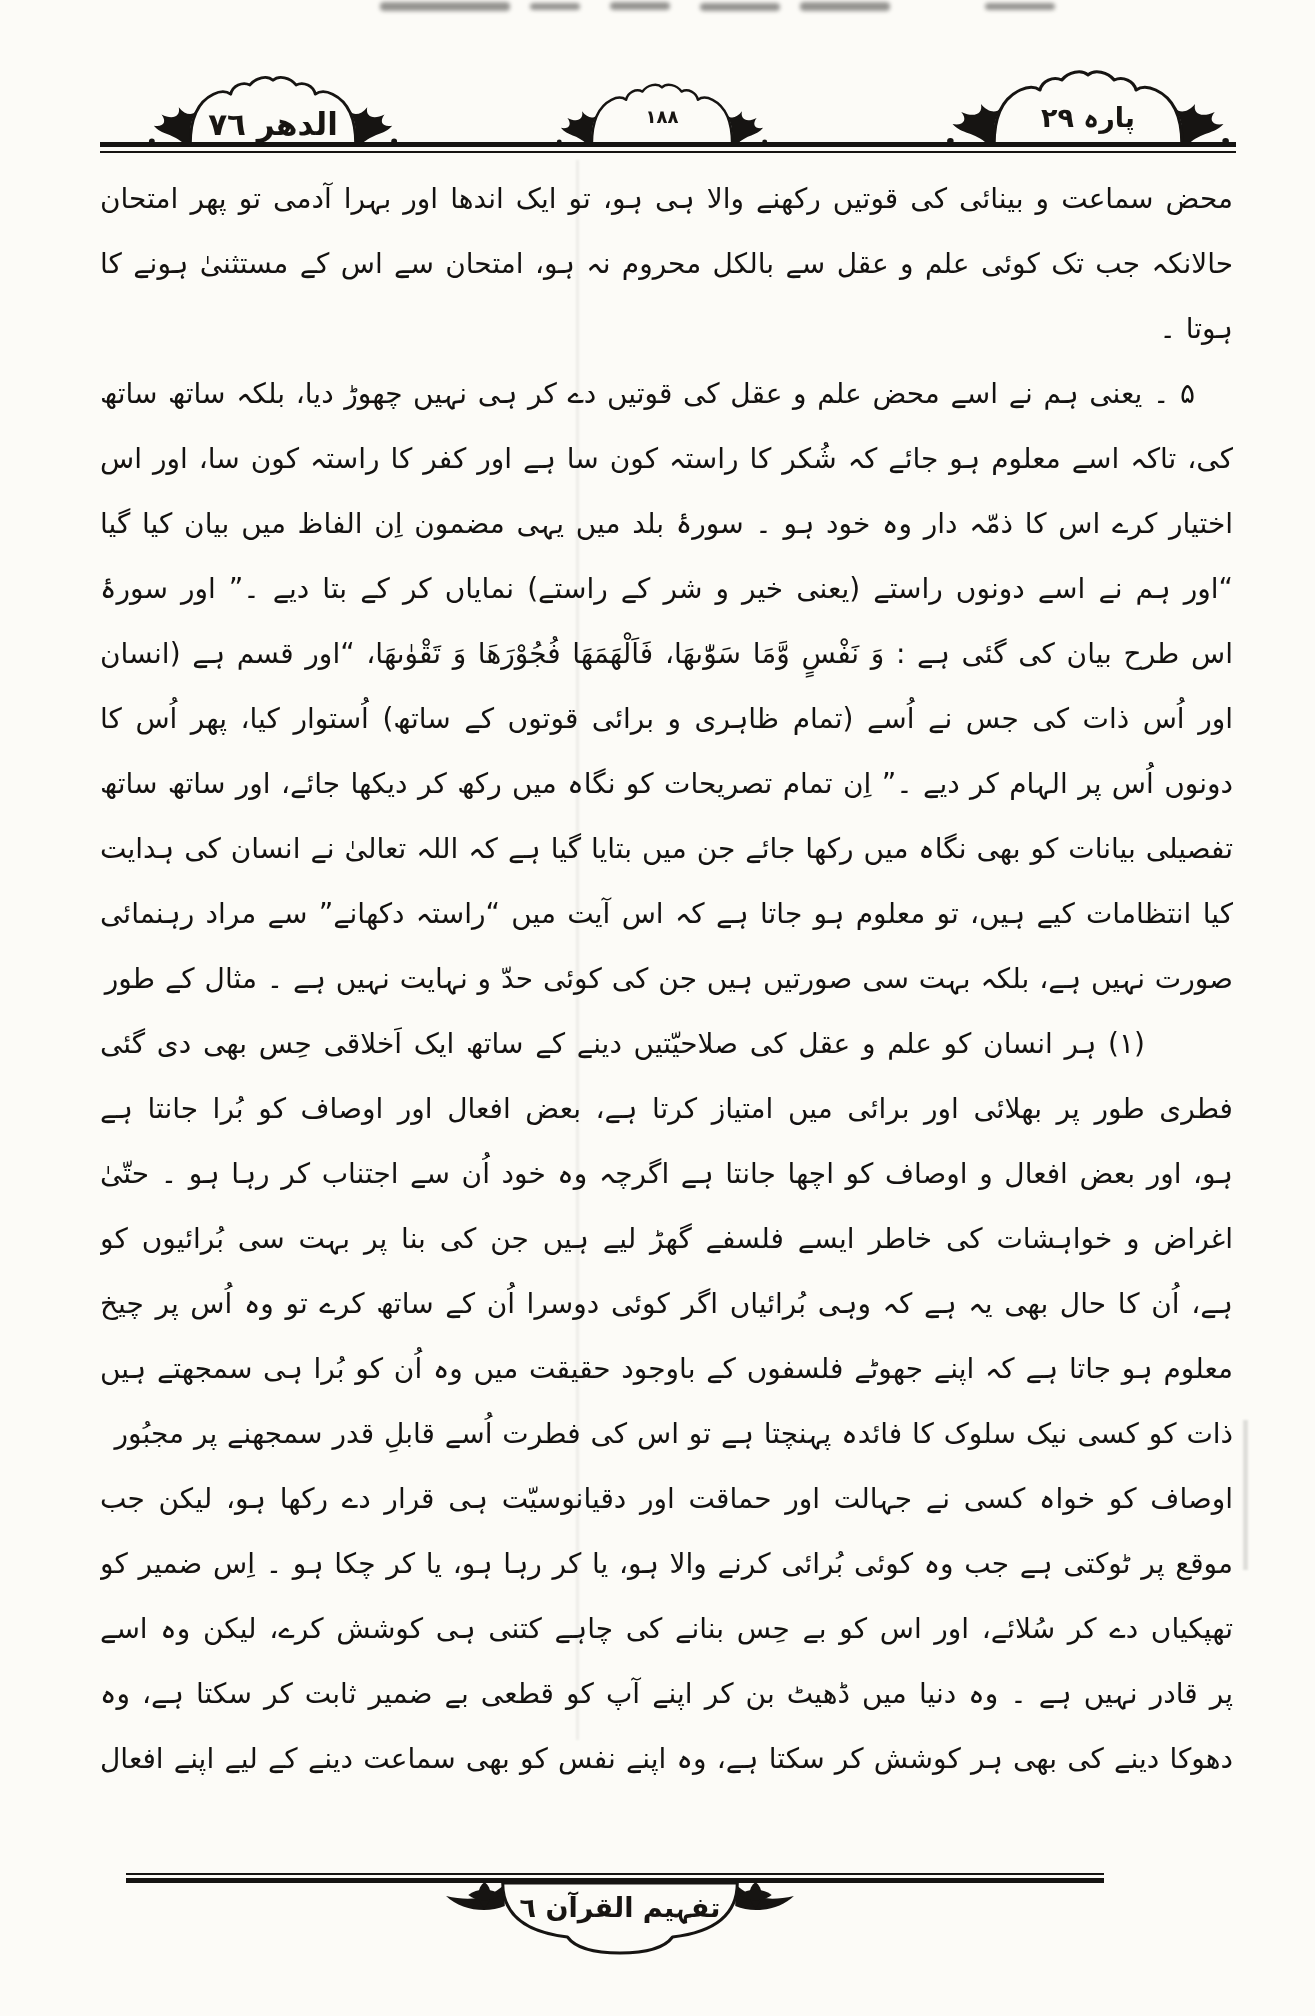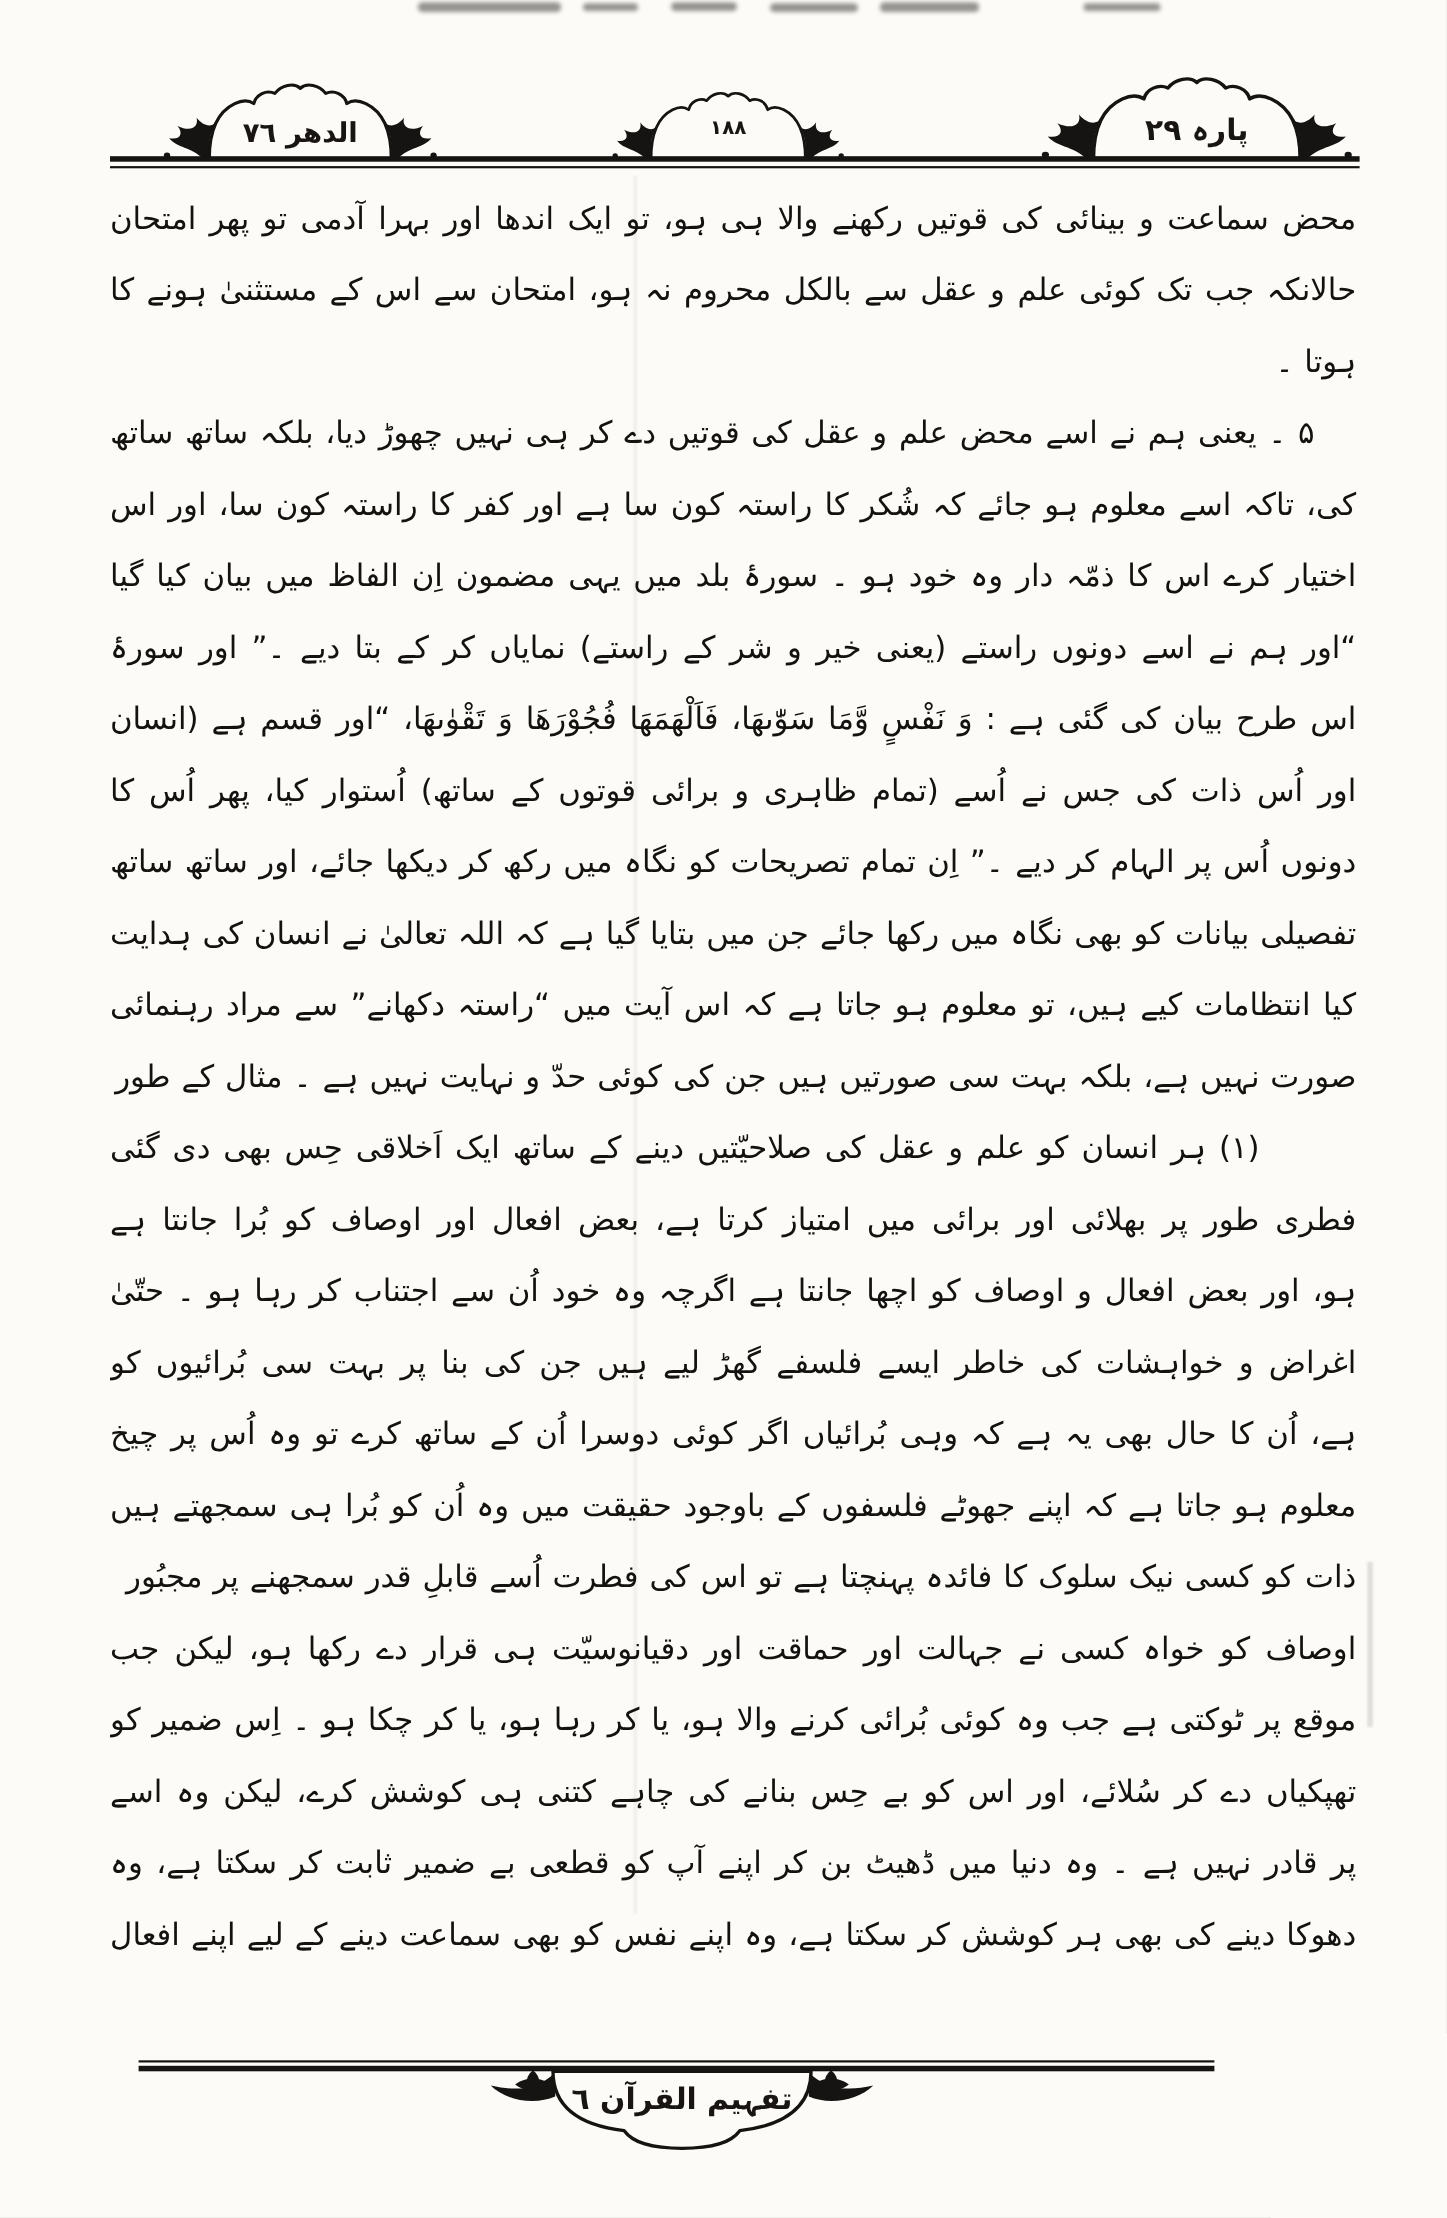--- a/index.html
+++ b/index.html
@@ -60,21 +60,21 @@
   <div class="streak" style="left:1243px; top:1420px; width:5px; height:150px; opacity:.25;"></div>
 
   <div class="cartouche" style="left:148px; top:72px; width:250px; height:74px;">
     <svg viewBox="0 0 260 80" preserveAspectRatio="none">
       <path d="M38 78 C26 66 14 68 6 58 C16 60 20 54 14 46 C26 52 34 48 32 38 C38 46 46 48 50 42 C44 54 42 66 46 78 Z" fill="#161412"></path>
       <path d="M222 78 C234 66 246 68 254 58 C244 60 240 54 246 46 C234 52 226 48 228 38 C222 46 214 48 210 42 C216 54 218 66 214 78 Z" fill="#161412"></path>
       <circle cx="4" cy="75" r="3" fill="#161412"></circle>
       <circle cx="256" cy="75" r="3" fill="#161412"></circle>
       <path d="M44 78 C44 50 52 32 68 24 C76 20 82 21 86 24 C88 15 98 10 106 14 C112 6 124 3 130 9 C136 3 148 6 154 14 C162 10 172 15 174 24 C178 21 184 20 192 24 C208 32 216 50 216 78 Z" fill="#fcfbf7" stroke="#161412" stroke-width="3" stroke-linejoin="round"></path>
     </svg>
-    <span class="cartouche-label" style="top:34px; font-size:25px;">الدهر ٧٦</span>
+    <span class="cartouche-label" style="top:34px; font-size:31px;">الدهر ٧٦</span>
   </div>
 
   <div class="cartouche" style="left:556px; top:80px; width:212px; height:66px;">
     <svg viewBox="0 0 260 80" preserveAspectRatio="none">
       <path d="M38 78 C26 66 14 68 6 58 C16 60 20 54 14 46 C26 52 34 48 32 38 C38 46 46 48 50 42 C44 54 42 66 46 78 Z" fill="#161412"></path>
       <path d="M222 78 C234 66 246 68 254 58 C244 60 240 54 246 46 C234 52 226 48 228 38 C222 46 214 48 210 42 C216 54 218 66 214 78 Z" fill="#161412"></path>
       <circle cx="4" cy="75" r="3" fill="#161412"></circle>
       <circle cx="256" cy="75" r="3" fill="#161412"></circle>
       <path d="M44 78 C44 50 52 32 68 24 C76 20 82 21 86 24 C88 15 98 10 106 14 C112 6 124 3 130 9 C136 3 148 6 154 14 C162 10 172 15 174 24 C178 21 184 20 192 24 C208 32 216 50 216 78 Z" fill="#fcfbf7" stroke="#161412" stroke-width="3" stroke-linejoin="round"></path>
     </svg>

